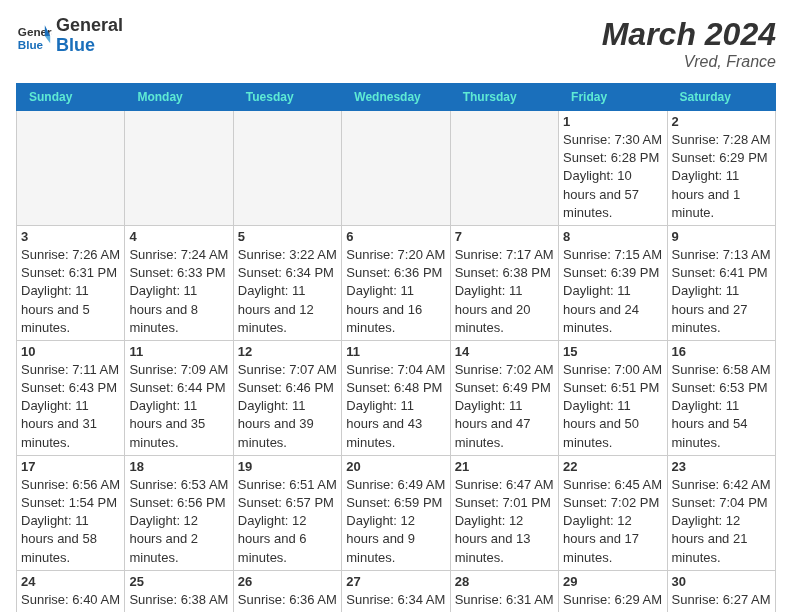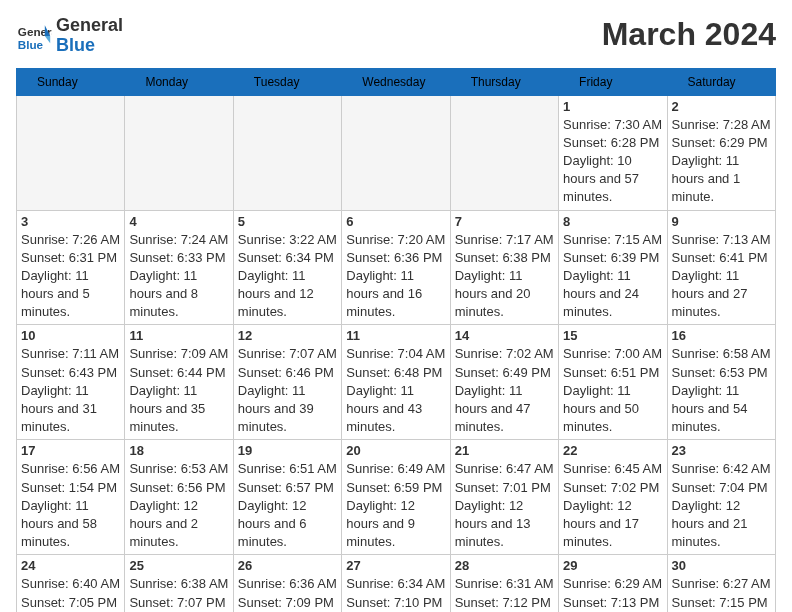--- a/index.html
+++ b/index.html
@@ -20,41 +20,42 @@
       display: flex;
       align-items: center;
       gap: 4px;
     }
     .logo-icon {
       width: 36px;
       height: 36px;
     }
     .title-block {
       text-align: right;
+      font-style: italic;
     }
     .month-year {
       font-size: 32px;
       font-weight: bold;
       color: #333;
     }
     .location {
       font-size: 16px;
       color: #555;
     }
     table {
       width: 100%;
       border-collapse: collapse;
       table-layout: fixed;
     }
     thead th {
       background: #1a6fbb;
-      color: #000000;
+      color: #5eead4;
       font-size: 12px;
-      font-weight: normal;
-      padding: 6px 20px;
+      font-weight: bold;
+      padding: 6px 12px;
       text-align: left;
       border: 1px solid #1a6fbb;
     }
     tbody td {
       border: 1px solid #ccc;
       vertical-align: top;
       padding: 3px 4px;
       font-size: 10px;
       color: #333;
       height: 80px;
@@ -90,20 +91,21 @@
       <polygon points="32,8 38,20 32,20" fill="#1a6fbb"></polygon>
       <polygon points="32,20 38,20 38,28" fill="#5aacdd"></polygon>
     </svg>
     <div style="display:flex;flex-direction:column;line-height:1.1;">
       <span style="font-size:18px;font-weight:bold;color:#333;">General</span>
       <span style="font-size:18px;font-weight:bold;color:#1a6fbb;">Blue</span>
     </div>
   </div>
   <div class="title-block">
     <div class="month-year">March 2024</div>
+    <div class="location">Vred, France</div>
   </div>
 </div>
 
 <table>
   <thead>
     <tr>
     <th>Sunday</th>
         <th>Monday</th>
         <th>Tuesday</th>
         <th>Wednesday</th>

